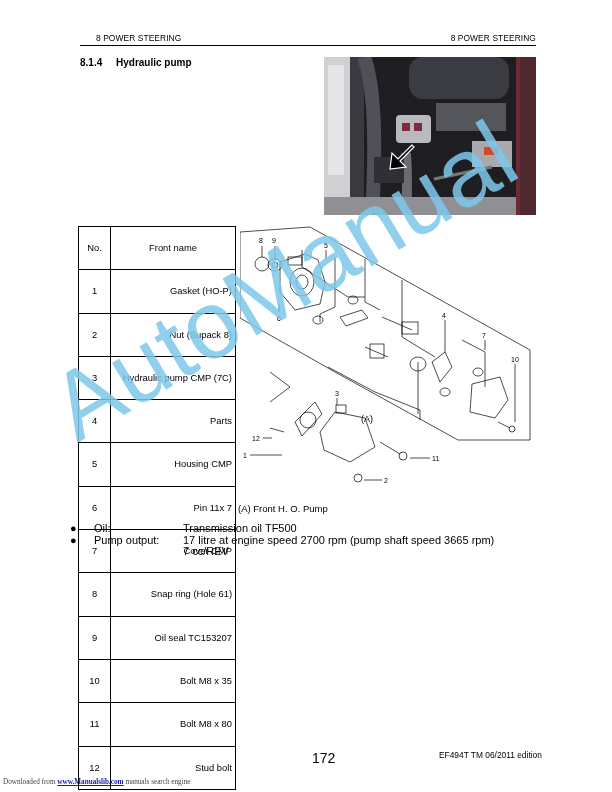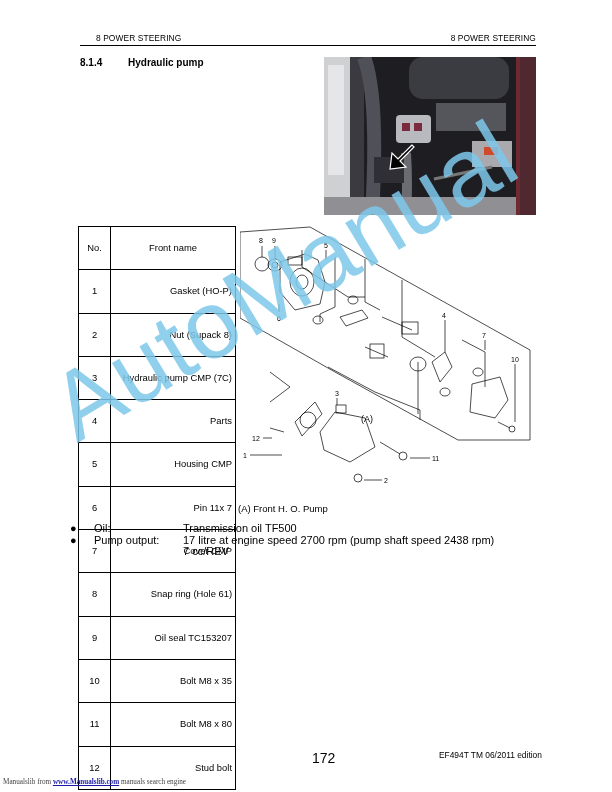--- a/index.html
+++ b/index.html
@@ -3,21 +3,21 @@
 <meta charset="utf-8">
 <style>
   html, body { margin: 0; padding: 0; }
   body { width: 612px; height: 792px; background: #fff; position: relative; overflow: hidden;
          font-family: "Liberation Sans", sans-serif; color: #000; }
   .hdr { position: absolute; top: 33px; font-size: 8.4px; letter-spacing: 0.1px; padding-left: 16px; }
   .hdr-left { left: 80px; }
   .hdr-right { right: 76px; }
   .hdr-rule { position: absolute; left: 80px; right: 76px; top: 45px; height: 0; border-top: 0.8px solid #000; }
   .section-title { position: absolute; left: 80px; top: 57px; font-size: 10px; font-weight: bold; }
-  .section-title .num { display: inline-block; width: 48px; }
+  .section-title .num { display: inline-block; width: 36px; }
   .photo { position: absolute; left: 324px; top: 57px; width: 212px; height: 158px; background: #2a2a2e; overflow: hidden; }
   .parts-table { position: absolute; left: 78px; top: 226px; border-collapse: collapse; font-size: 9.4px; }
   .parts-table td, .parts-table th { border: 0.8px solid #000; padding: 16px 3px; height: 10.3px; line-height: 10.3px; font-weight: normal; }
   .parts-table .c-no { width: 25px; text-align: center; }
   .parts-table .c-name { width: 118px; text-align: right; }
   .parts-table th.c-name { text-align: center; }
   .diagram { position: absolute; left: 240px; top: 222px; width: 300px; height: 272px; }
   .caption { position: absolute; left: 238px; top: 503px; font-size: 9.5px; }
   .spec { position: absolute; left: 70px; font-size: 11px; line-height: 11px; }
   .spec .bullet { display: inline-block; width: 24px; }
@@ -218,24 +218,24 @@
 </div>
 
 <div class="watermark">AutoManual</div>
 
 <div class="caption">(A) Front H. O. Pump</div>
 
 <div class="spec" style="top:523px;">
   <span class="bullet">●</span><span class="lbl">Oil:</span><span class="val">Transmission oil TF500</span>
 </div>
 <div class="spec" style="top:535px;">
-  <span class="bullet">●</span><span class="lbl">Pump output:</span><span class="val">17 litre at engine speed 2700 rpm (pump shaft speed 2438 rpm)</span>
+  <span class="bullet">●</span><span class="lbl">Pump output:</span><span class="val">17 litre at engine speed 2700 rpm (pump shaft speed 3665 rpm)</span>
 </div>
 <div class="spec" style="top:546px;">
   <span class="bullet"></span><span class="lbl"></span><span class="val">7 cc/REV</span>
 </div>
 
 <div class="footer-page">172</div>
 <div class="footer-edition">EF494T TM 06/2011 edition</div>
 
 <div class="downloaded">
-  <span>Manualslib from </span><a>www.Manualslib.com</a><span> manuals search engine</span>
+  <span>Downloaded from </span><a>www.Manualslib.com</a><span> manuals search engine</span>
 </div>
 
 </body></html>

